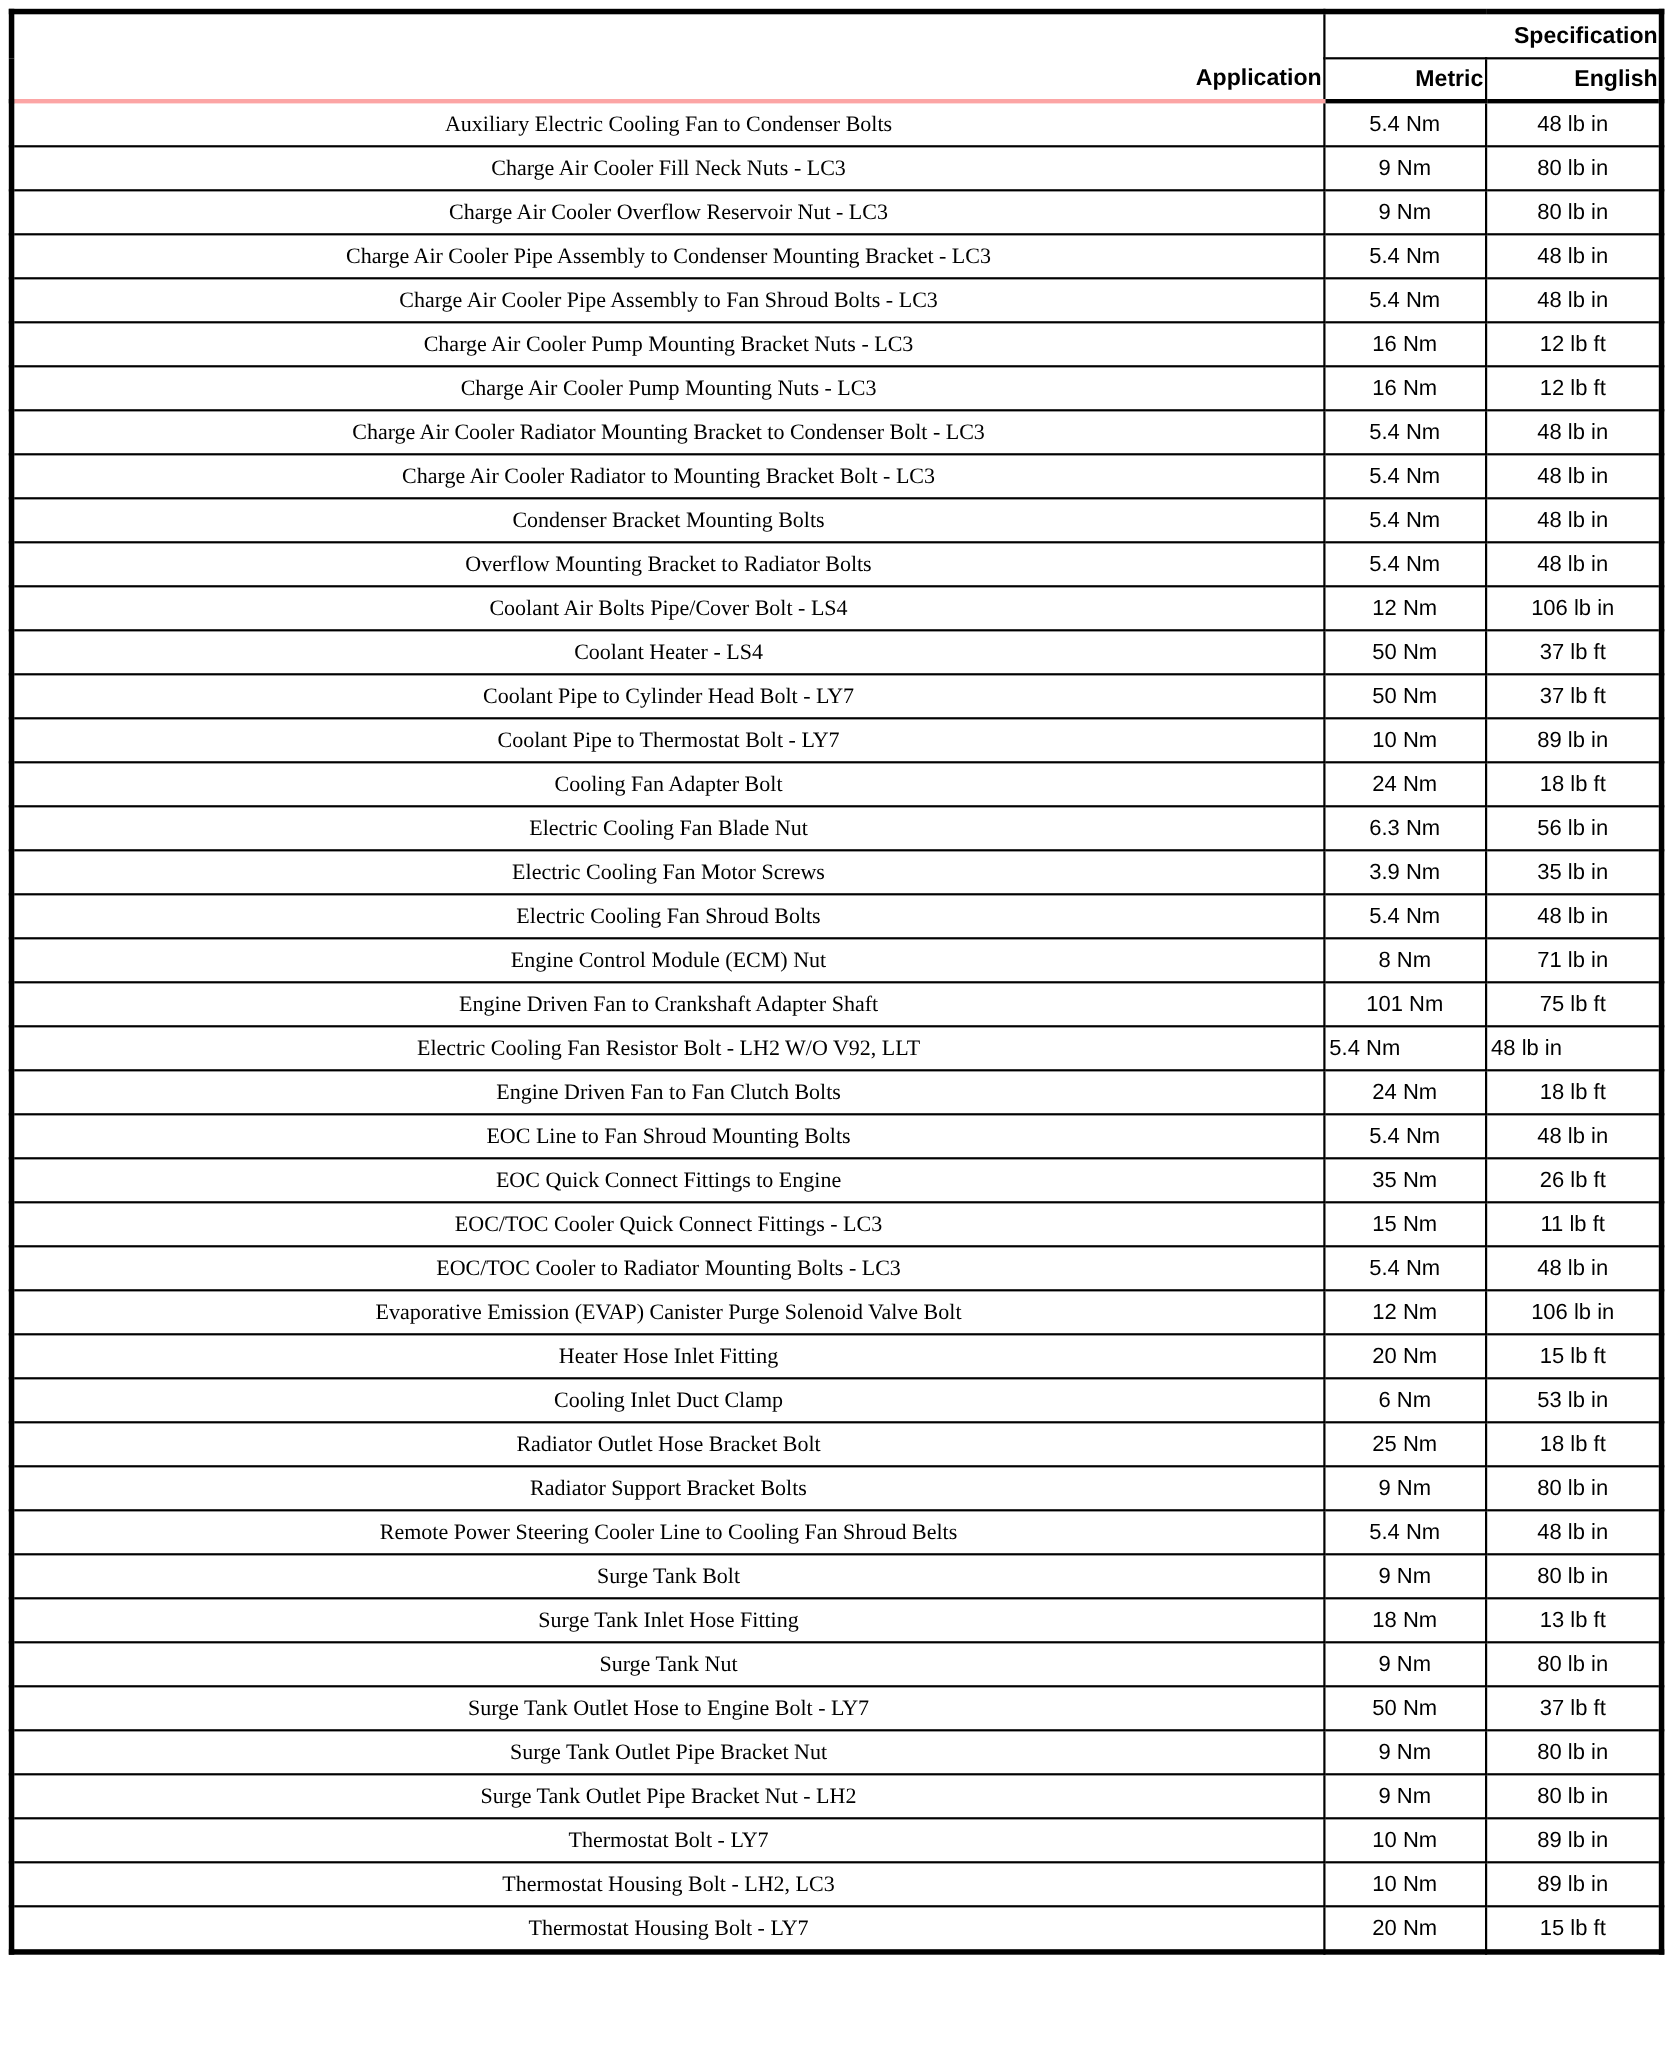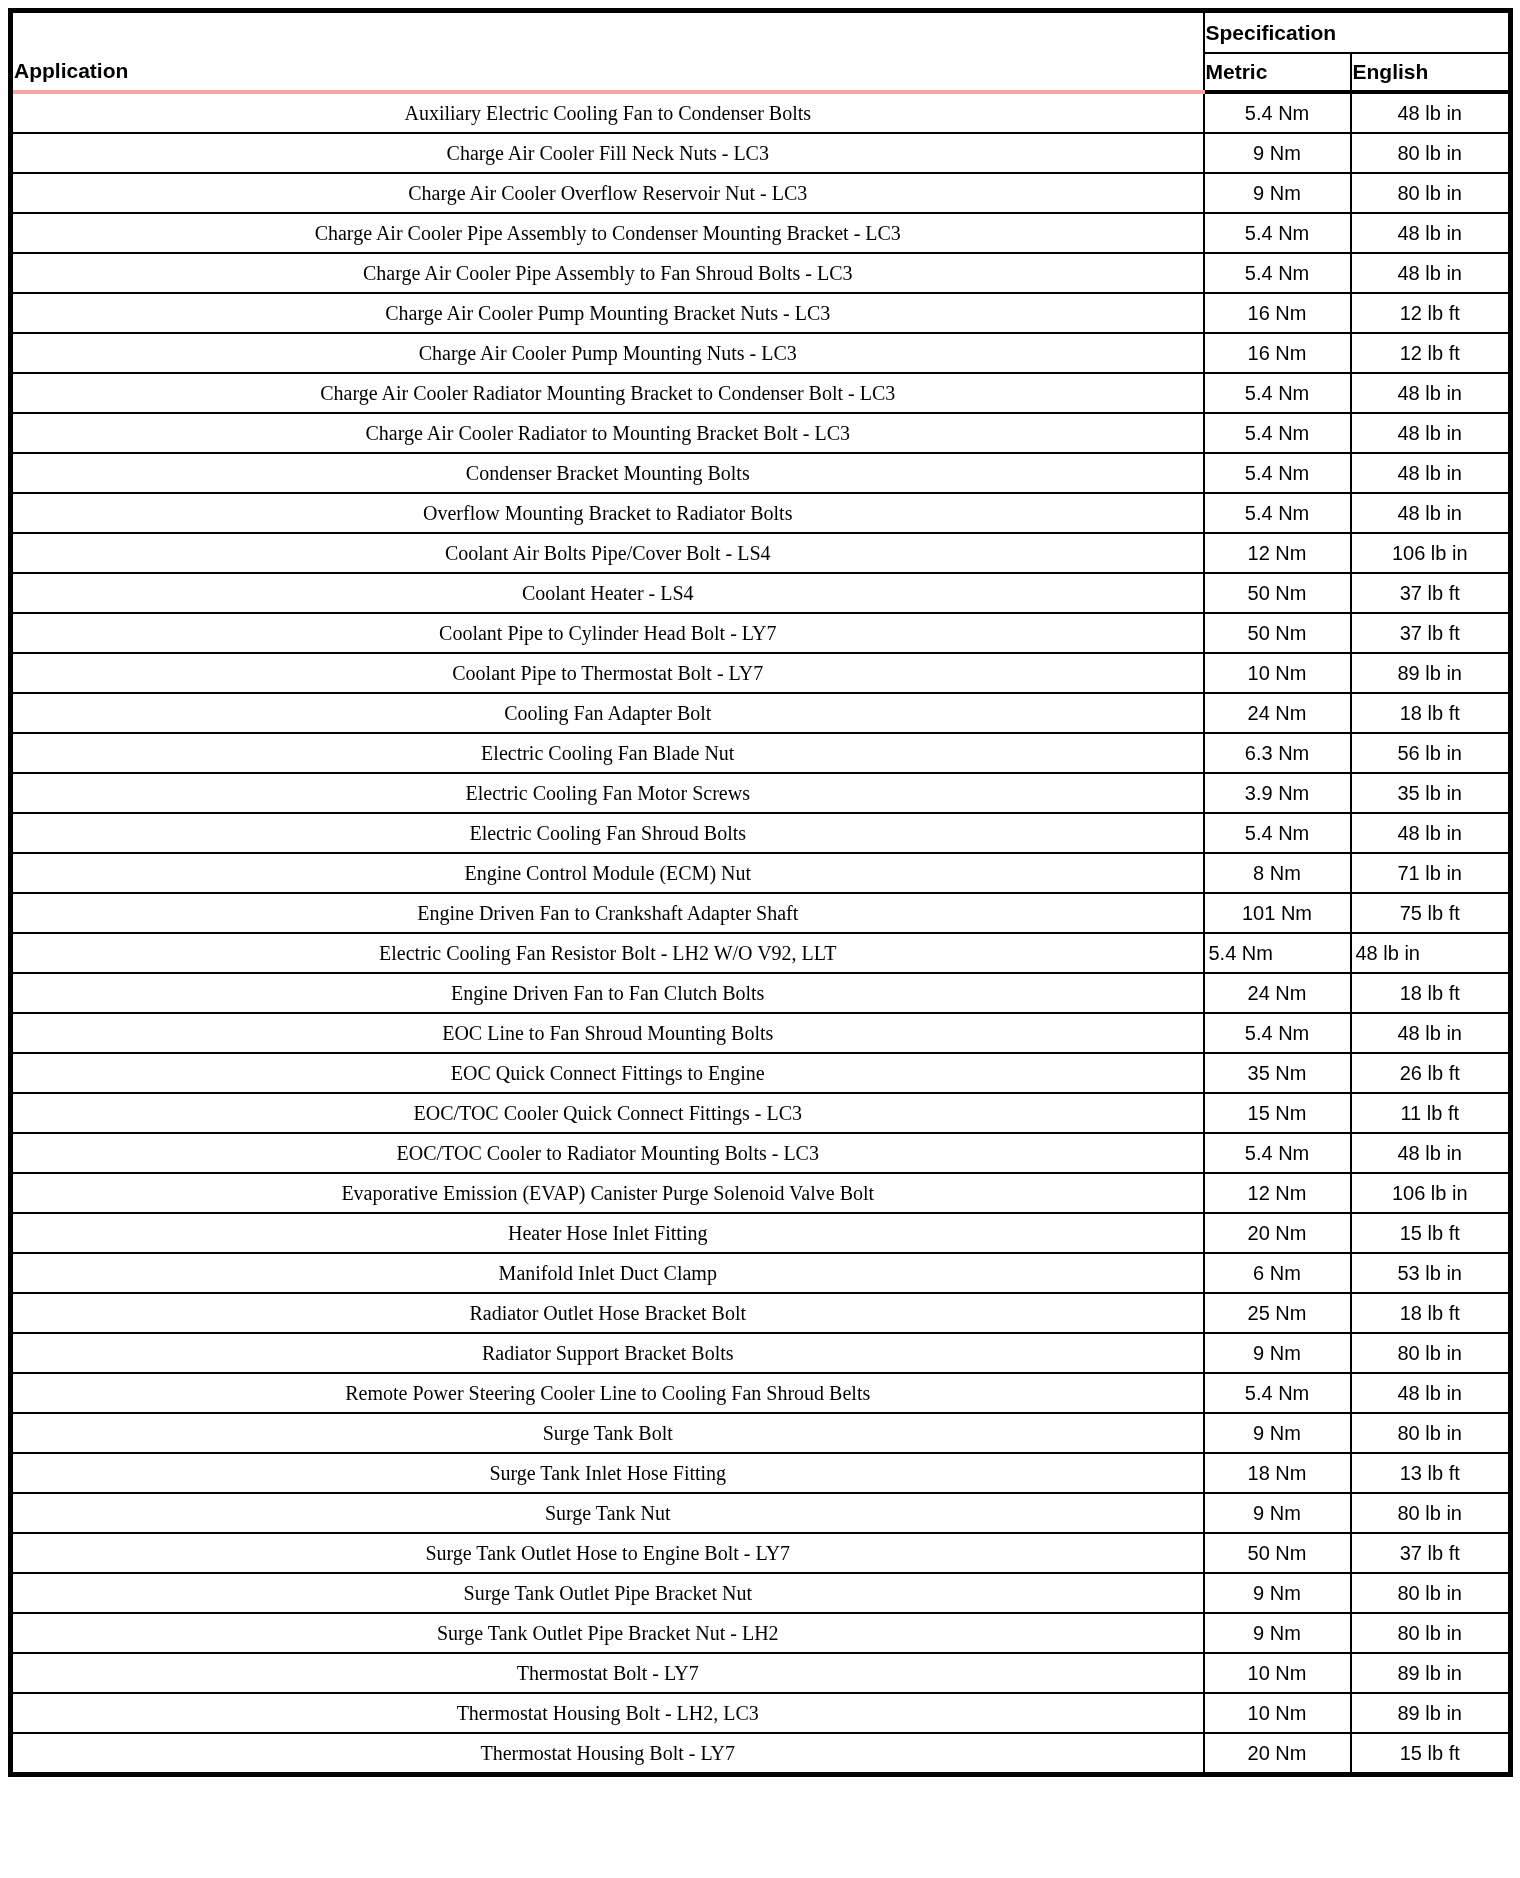--- a/index.html
+++ b/index.html
@@ -29,21 +29,21 @@
   col.col-english { width: 160px; }
 
   th, td {
     border: 2px solid #000000;
     overflow: hidden;
     white-space: nowrap;
   }
   thead th {
     font-weight: bold;
     font-size: 21px;
-    text-align: left;
+    text-align: right;
     background: #ffffff;
   }
   thead tr.header-row-1 th { height: 37px; }
   thead tr.header-row-2 th { height: 34px; }
   th.app-header {
     vertical-align: bottom;
     padding-bottom: 7px;
     border-bottom: 4px solid #fca5a5;
   }
   thead tr.header-row-2 th.sub-header {
@@ -227,21 +227,21 @@
     <td class="app-cell">Evaporative Emission (EVAP) Canister Purge Solenoid Valve Bolt</td>
     <td class="val-cell">12 Nm</td>
     <td class="val-cell">106 lb in</td>
   </tr>
       <tr>
     <td class="app-cell">Heater Hose Inlet Fitting</td>
     <td class="val-cell">20 Nm</td>
     <td class="val-cell">15 lb ft</td>
   </tr>
       <tr>
-    <td class="app-cell">Manifold Inlet Duct Clamp</td>
+    <td class="app-cell">Cooling Inlet Duct Clamp</td>
     <td class="val-cell">6 Nm</td>
     <td class="val-cell">53 lb in</td>
   </tr>
       <tr>
     <td class="app-cell">Radiator Outlet Hose Bracket Bolt</td>
     <td class="val-cell">25 Nm</td>
     <td class="val-cell">18 lb ft</td>
   </tr>
       <tr>
     <td class="app-cell">Radiator Support Bracket Bolts</td>

